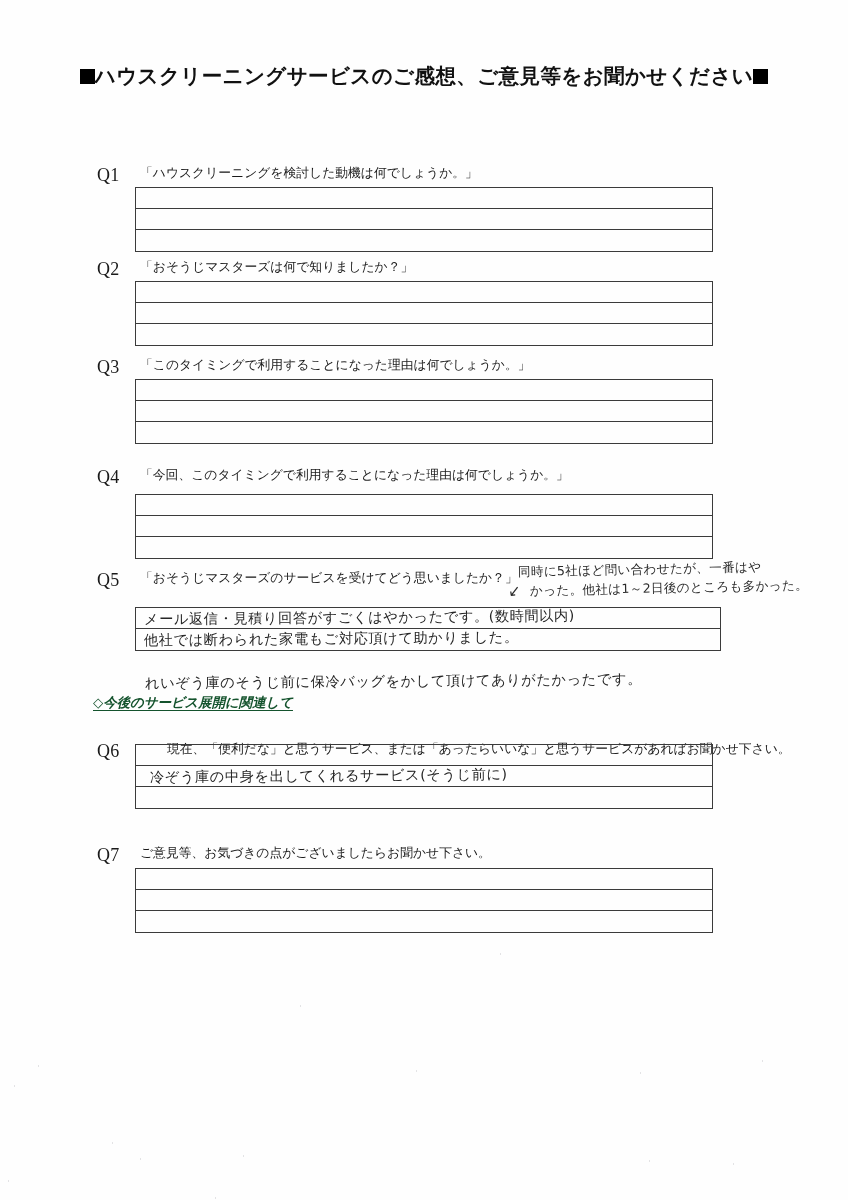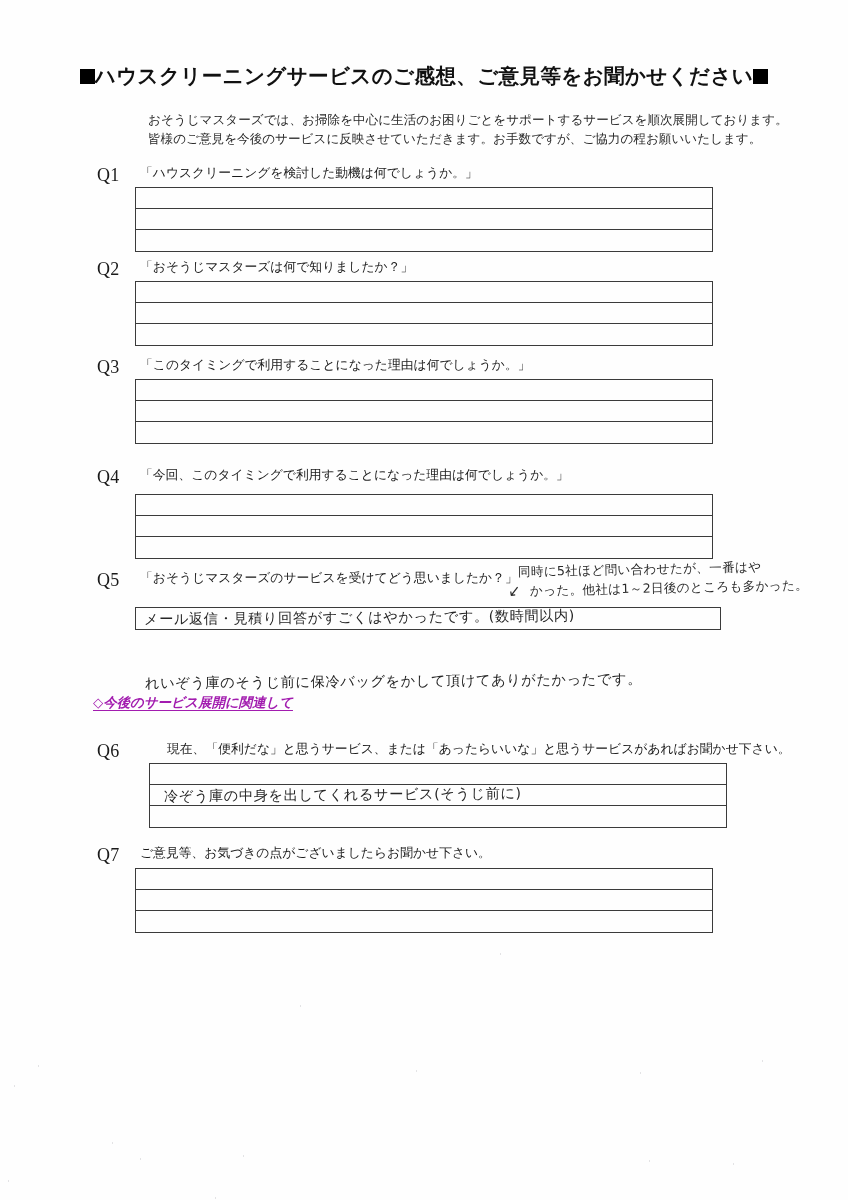--- a/index.html
+++ b/index.html
@@ -161,21 +161,21 @@
   }
 
   .section-heading {
     position: absolute;
     left: 93px;
     top: 694px;
     font-size: 13.4px;
     font-family: "DejaVu Serif", "Liberation Serif", serif;
     font-weight: 700;
     font-style: italic;
-    color: #a21caf;
+    color: #14532d;
     text-decoration: underline;
     text-underline-offset: 3px;
     white-space: nowrap;
   }
 </style>
 </head>
 <body>
 
 <div class="page">
 
@@ -197,24 +197,20 @@
   </div>
 
   <div class="header">
     <div class="header-row">
       <span class="sq"></span>
       <span class="header-title">ハウスクリーニングサービスのご感想、ご意見等をお聞かせください</span>
       <span class="sq"></span>
     </div>
   </div>
 
-  <div class="intro">
-    <div>おそうじマスターズでは、お掃除を中心に生活のお困りごとをサポートするサービスを順次展開しております。</div>
-    <div>皆様のご意見を今後のサービスに反映させていただきます。お手数ですが、ご協力の程お願いいたします。</div>
-  </div>
 
   <div class="q-block">
     <div class="q-label" style="top:165px;">Q1</div>
     <div class="q-text" style="top:165px;">「ハウスクリーニングを検討した動機は何でしょうか。」</div>
     <div class="answer-box" style="top:187px;">
       <div class="answer-line"></div>
       <div class="answer-line"></div>
       <div class="answer-line"></div>
     </div>
   </div>
@@ -256,31 +252,34 @@
     <div class="margin-note" style="left:518px; top:562px;">
       <span class="l1">同時に5社ほど問い合わせたが、一番はや</span>
       <span class="l2">かった。他社は1～2日後のところも多かった。</span>
     </div>
     <div class="arrow-mark">↙</div>
 
     <div class="answer-box" style="top:607px; width:586px;">
       <div class="answer-line">
         <span class="hw hw-inbox">メール返信・見積り回答がすごくはやかったです。(数時間以内)</span>
       </div>
+      <div class="answer-line">
+        <span class="hw hw-inbox">他社では断わられた家電もご対応頂けて助かりました。</span>
+      </div>
     </div>
 
     <span class="hw hw-below" style="left:145px; top:673px;">れいぞう庫のそうじ前に保冷バッグをかして頂けてありがたかったです。</span>
   </div>
 
   <div class="section-heading">◇今後のサービス展開に関連して</div>
 
   <div class="q-block">
     <div class="q-label" style="top:741px;">Q6</div>
     <div class="q-text" style="top:741px;margin-left:27px;">現在、「便利だな」と思うサービス、または「あったらいいな」と思うサービスがあればお聞かせ下さい。</div>
-    <div class="answer-box" style="top:763px;margin-left:14px;">
+    <div class="answer-box" style="top:744px;">
       <div class="answer-line">
         <span class="hw hw-inbox"></span>
       </div>
       <div class="answer-line">
         <span class="hw hw-inbox" style="left:14px;">冷ぞう庫の中身を出してくれるサービス(そうじ前に)</span>
       </div>
       <div class="answer-line">
         <span class="hw hw-inbox"></span>
       </div>
     </div>

